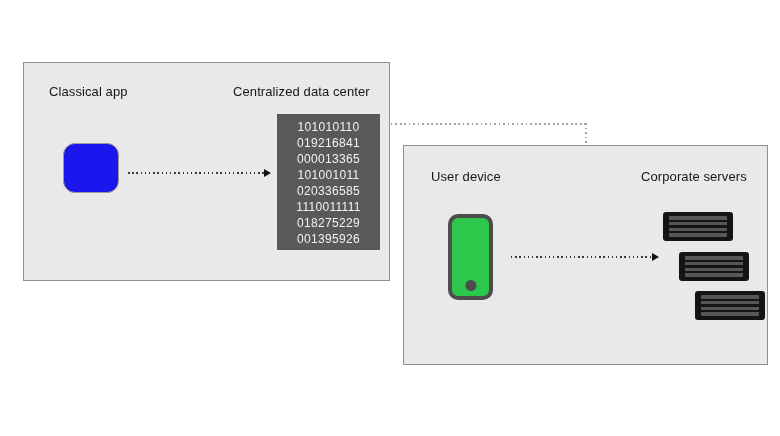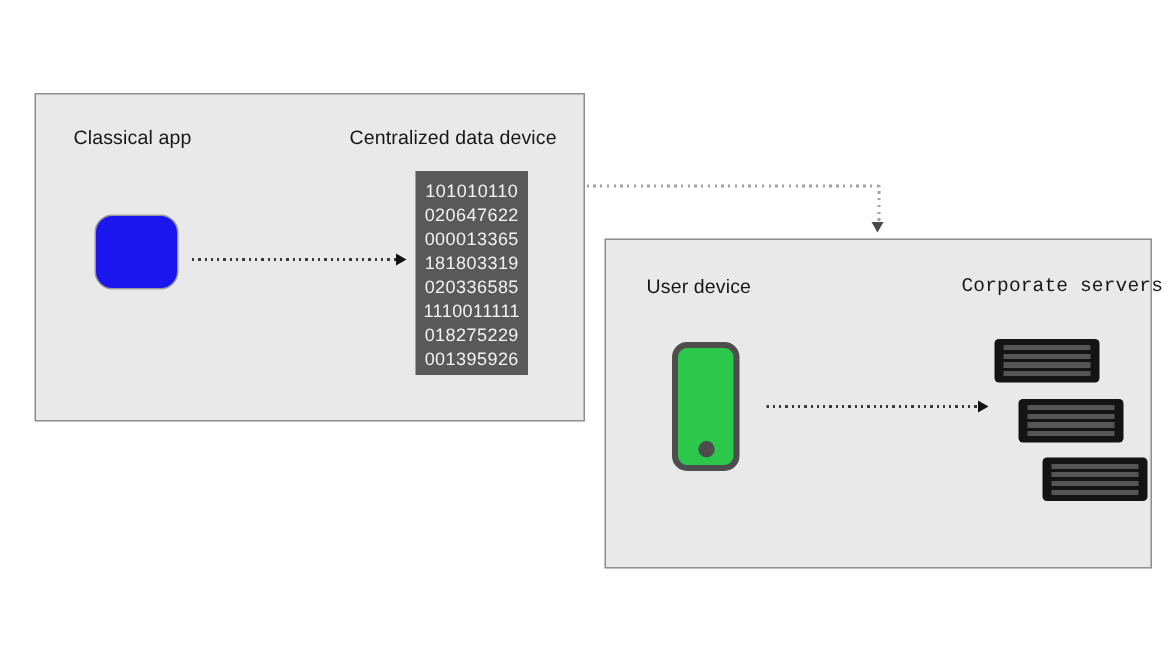--- a/index.html
+++ b/index.html
@@ -15,50 +15,50 @@
     background: #ffffff;
     overflow: hidden;
   }
   .panel {
     position: absolute;
     background: var(--panel-bg, #e9e9e9);
     border: 1px solid var(--panel-border, #8f8f8f);
     box-sizing: border-box;
   }
   #left-panel  { left: 23px;  top: 62px;  width: 367px; height: 219px; }
-  #right-panel { left: 403px; top: 159px; width: 365px; height: 220px; }
+  #right-panel { left: 403px; top: 145px; width: 365px; height: 220px; }
 
   .panel-label {
     position: absolute;
     font-size: 13px;
     color: #161616;
     letter-spacing: 0.1px;
     white-space: nowrap;
   }
   #label-classical-app { left: 25px;  top: 21px; }
   #label-datacenter    { left: 209px; top: 21px; }
   #label-user-device   { left: 27px;  top: 23px; }
-  #label-servers       { left: 237px; top: 23px; font-family: Liberation Mono, monospace; }
+  #label-servers       { left: 237px; top: 23px; }
 
   
   #app-square {
     position: absolute;
     left: 39px; top: 80px;
     width: 56px; height: 50px;
     background: var(--app-blue, #1b15ee);
     border: 1px solid #9a9a9a;
     border-radius: 12px;
     box-sizing: border-box;
   }
 
   
   #binary-box {
     position: absolute;
     left: 253px; top: 51px;
-    width: 75px; height: 136px;
+    width: 103px; height: 136px;
     background: var(--datacenter-bg, #595959);
     color: var(--binary-text, #f2f2f2);
     font-size: 12px;
     line-height: 16px;
     text-align: center;
     padding-top: 5px;
     box-sizing: border-box;
     letter-spacing: 0.3px;
     overflow: hidden;
   }
@@ -142,34 +142,34 @@
   #server-2 { left: 275px; top: 106px; }
   #server-3 { left: 291px; top: 145px; }
 </style>
 </head>
 <body>
 
 <div id="canvas">
 
   <div id="left-panel" class="panel">
     <div id="label-classical-app" class="panel-label">Classical app</div>
-    <div id="label-datacenter" class="panel-label">Centralized data device</div>
+    <div id="label-datacenter" class="panel-label">Centralized data center</div>
 
     <div id="app-square"></div>
 
     <div id="arrow-app-to-datacenter" class="dot-arrow">
       <div class="line"></div>
       <div class="head"></div>
     </div>
 
     <div id="binary-box">
         <div>101010110</div>
-        <div>020647622</div>
+        <div>019216841</div>
         <div>000013365</div>
-        <div>181803319</div>
+        <div>101001011</div>
         <div>020336585</div>
         <div>1110011111</div>
         <div>018275229</div>
         <div>001395926</div>
       </div>
   </div>
 
   <div id="connector-h"></div>
   <div id="connector-v"></div>
   <div id="connector-head"></div>

